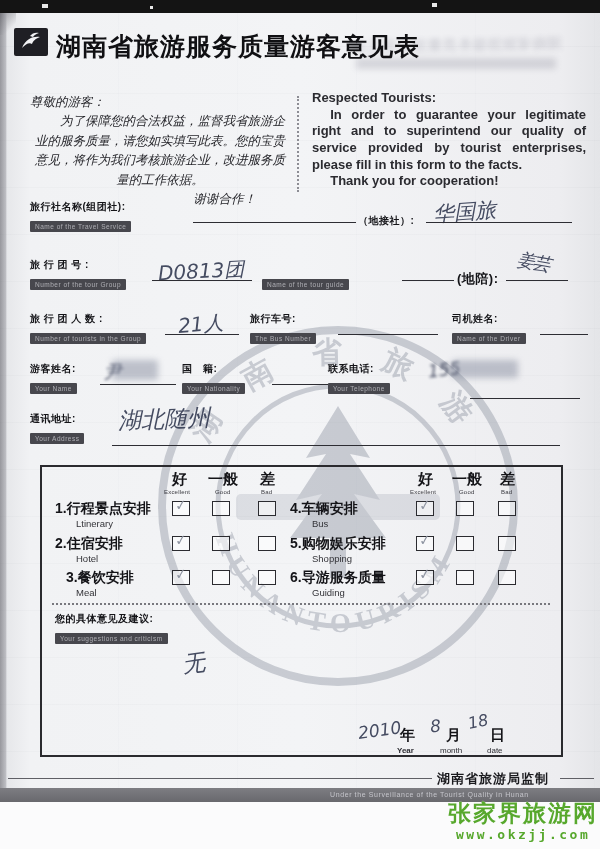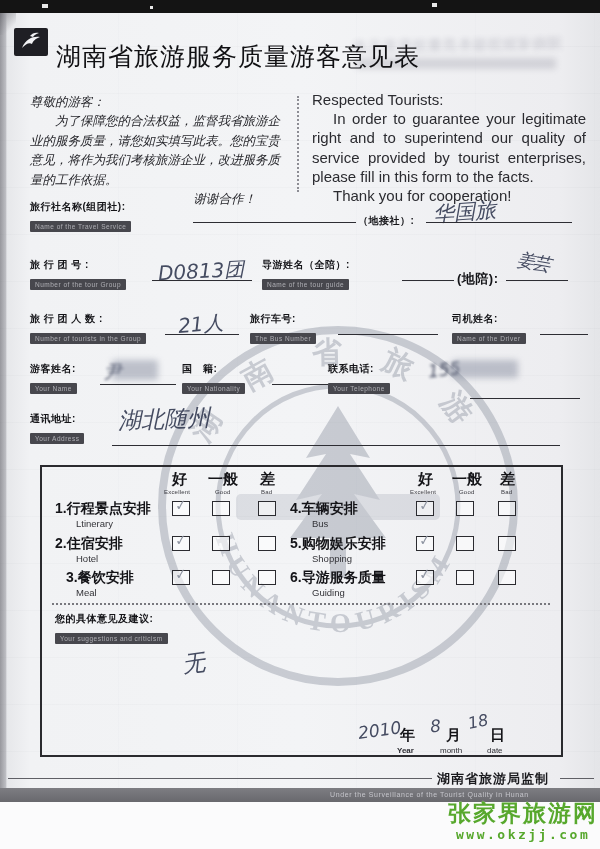--- a/index.html
+++ b/index.html
@@ -15,34 +15,34 @@
   .speck{position:absolute;background:#e9e9e9;}
   .corner-smudge{position:absolute;left:0;top:13px;width:16px;height:22px;
       background:linear-gradient(135deg,#6a6a70,transparent 70%);opacity:.6;}
   .left-edge{position:absolute;left:0;top:13px;width:7px;height:776px;
       background:linear-gradient(90deg,#5a5a61,#9b9ba2 80%,transparent);opacity:.55;}
   .ghost{position:absolute;transform:scaleX(-1) rotate(1deg);filter:blur(2.5px);opacity:.13;
       color:#30304a;font-weight:bold;white-space:nowrap;}
   .ghost-bar{position:absolute;filter:blur(3px);opacity:.18;background:#55556a;}
   
   .logo{position:absolute;left:14px;top:28px;width:34px;height:28px;background:#1f1f24;border-radius:2px;}
-  .title{position:absolute;left:56px;top:40px;font-size:25px;font-weight:normal;color:#101013;
+  .title{position:absolute;left:56px;top:30px;font-size:25px;font-weight:bold;color:#101013;
       letter-spacing:1px;white-space:nowrap;text-align:right;}
   .subtitle-bar{position:absolute;left:12px;top:61px;width:338px;height:17px;background:#28282c;
       color:#d9d9dd;font-family:"Liberation Serif",serif;font-weight:bold;font-size:9.5px;
       line-height:17px;padding-left:14px;letter-spacing:.4px;white-space:nowrap;box-sizing:border-box;}
   
   .intro-cn{position:absolute;left:30px;top:92px;width:260px;font-family:"DejaVu Serif",serif;
       font-style:italic;font-size:12.5px;line-height:1.55;color:#26262b;font-weight:500;}
   .intro-cn p{margin:0;}
-  .indent{text-indent:2em;}
+  .indent{text-indent:2em;text-align:center;}
   .intro-cn .closing{text-align:right;padding-right:34px;}
   .divider{position:absolute;left:297px;top:96px;height:96px;border-left:2px dotted #8d8d94;}
-  .intro-en{position:absolute;left:312px;top:90px;width:274px;font-size:15px;line-height:1.28;
-      color:#2b2b30;text-align:justify;}
+  .intro-en{position:absolute;left:312px;top:90px;width:274px;font-size:13px;line-height:1.28;
+      color:#2b2b30;text-align:justify;font-weight:bold;}
   .intro-en p{margin:0;}
   .indent-en{text-indent:1.4em;}
   
   .lbl{position:absolute;font-weight:bold;font-size:10px;color:#141418;letter-spacing:.5px;white-space:nowrap;}
   .lbl-sm{font-size:13px;}
   .bar{position:absolute;background:#47474d;color:rgba(238,238,243,.6);font-size:6.5px;line-height:11px;
       height:11px;padding:0 5px;letter-spacing:.5px;white-space:nowrap;filter:blur(.3px);border-radius:1px;}
   .uline{position:absolute;border-bottom:1.6px solid #2d2d33;}
   .hw{position:absolute;font-family:"DejaVu Sans",sans-serif;font-style:italic;color:#333a52;
       white-space:nowrap;opacity:.9;}
@@ -138,21 +138,20 @@
   <div class="bar" style="left:30px;top:221px;">Name of the Travel Service</div>
   <div class="uline" style="left:193px;top:222px;width:163px;"></div>
   <div class="lbl" style="left:358px;top:214px;">（地接社）:</div>
   <div class="hw" style="left:433px;top:198px;font-size:21px;transform:rotate(-4deg);">华国旅</div>
   <div class="uline" style="left:426px;top:222px;width:146px;"></div>
 
   <div class="lbl" style="left:30px;top:258px;">旅 行 团 号 :</div>
   <div class="bar" style="left:30px;top:279px;">Number of the tour Group</div>
   <div class="hw" style="left:158px;top:258px;font-size:20px;transform:rotate(-3deg);">D0813团</div>
   <div class="uline" style="left:152px;top:280px;width:100px;"></div>
-  <div class="lbl" style="left:262px;top:258px;">导游姓名（全陪）:</div>
   <div class="bar" style="left:262px;top:279px;">Name of the tour guide</div>
   <div class="uline" style="left:402px;top:280px;width:52px;"></div>
   <div class="lbl lbl-sm" style="left:457px;top:270px;">(地陪):</div>
   <div class="hw" style="left:517px;top:250px;font-size:18px;transform:rotate(10deg);letter-spacing:-2px;">姜芸</div>
   <div class="uline" style="left:506px;top:280px;width:62px;"></div>
 
   <div class="lbl" style="left:30px;top:312px;">旅 行 团 人 数 :</div>
   <div class="bar" style="left:30px;top:333px;">Number of tourists in the Group</div>
   <div class="hw" style="left:178px;top:311px;font-size:20px;transform:rotate(-5deg);">21人</div>
   <div class="uline" style="left:165px;top:334px;width:74px;"></div>

